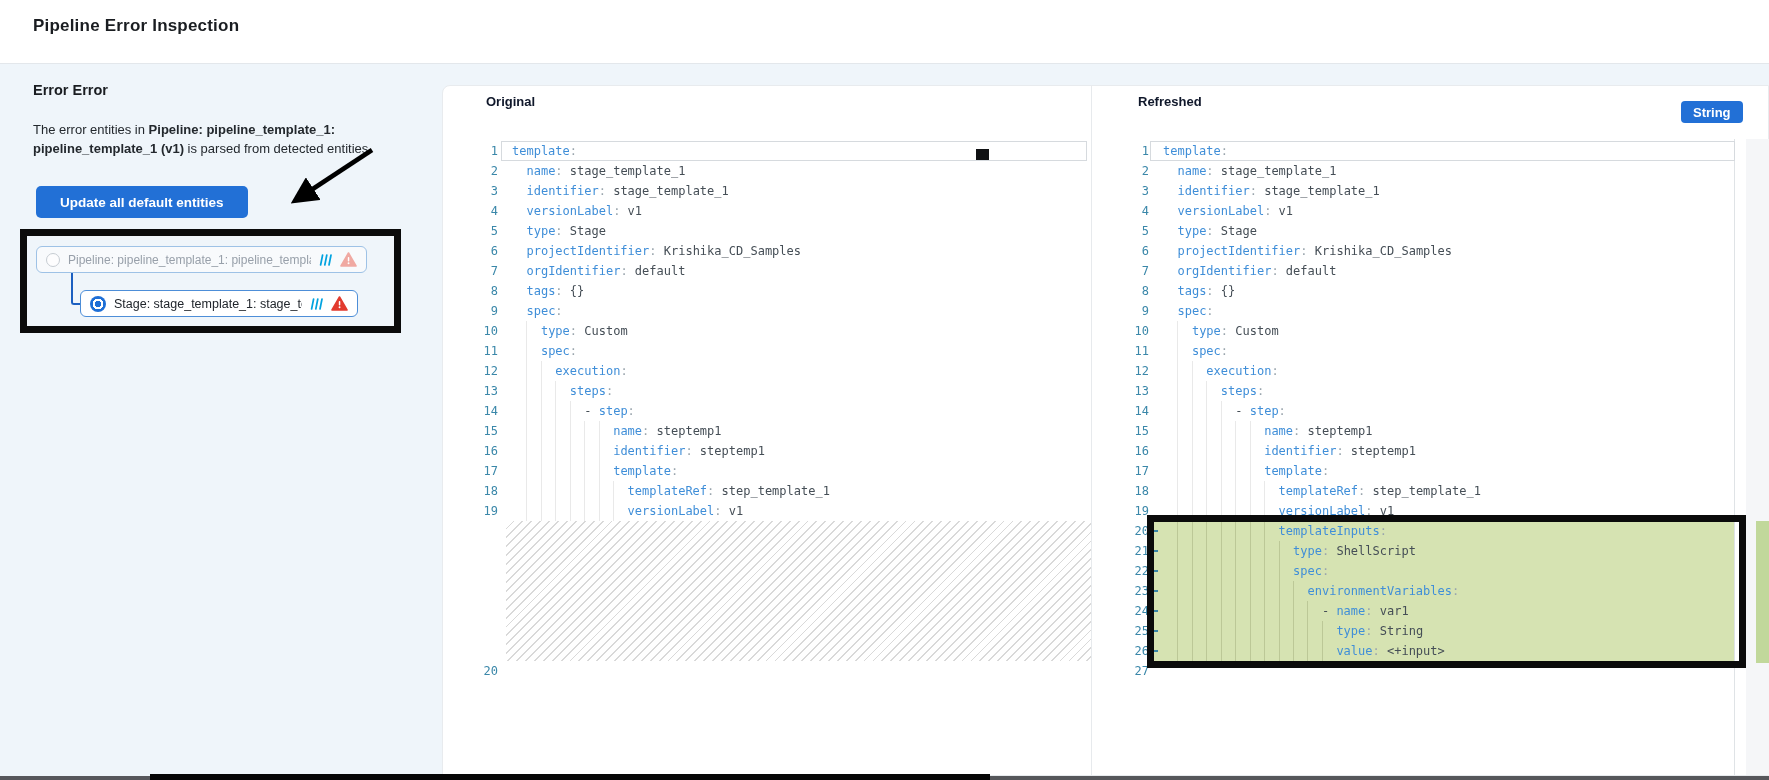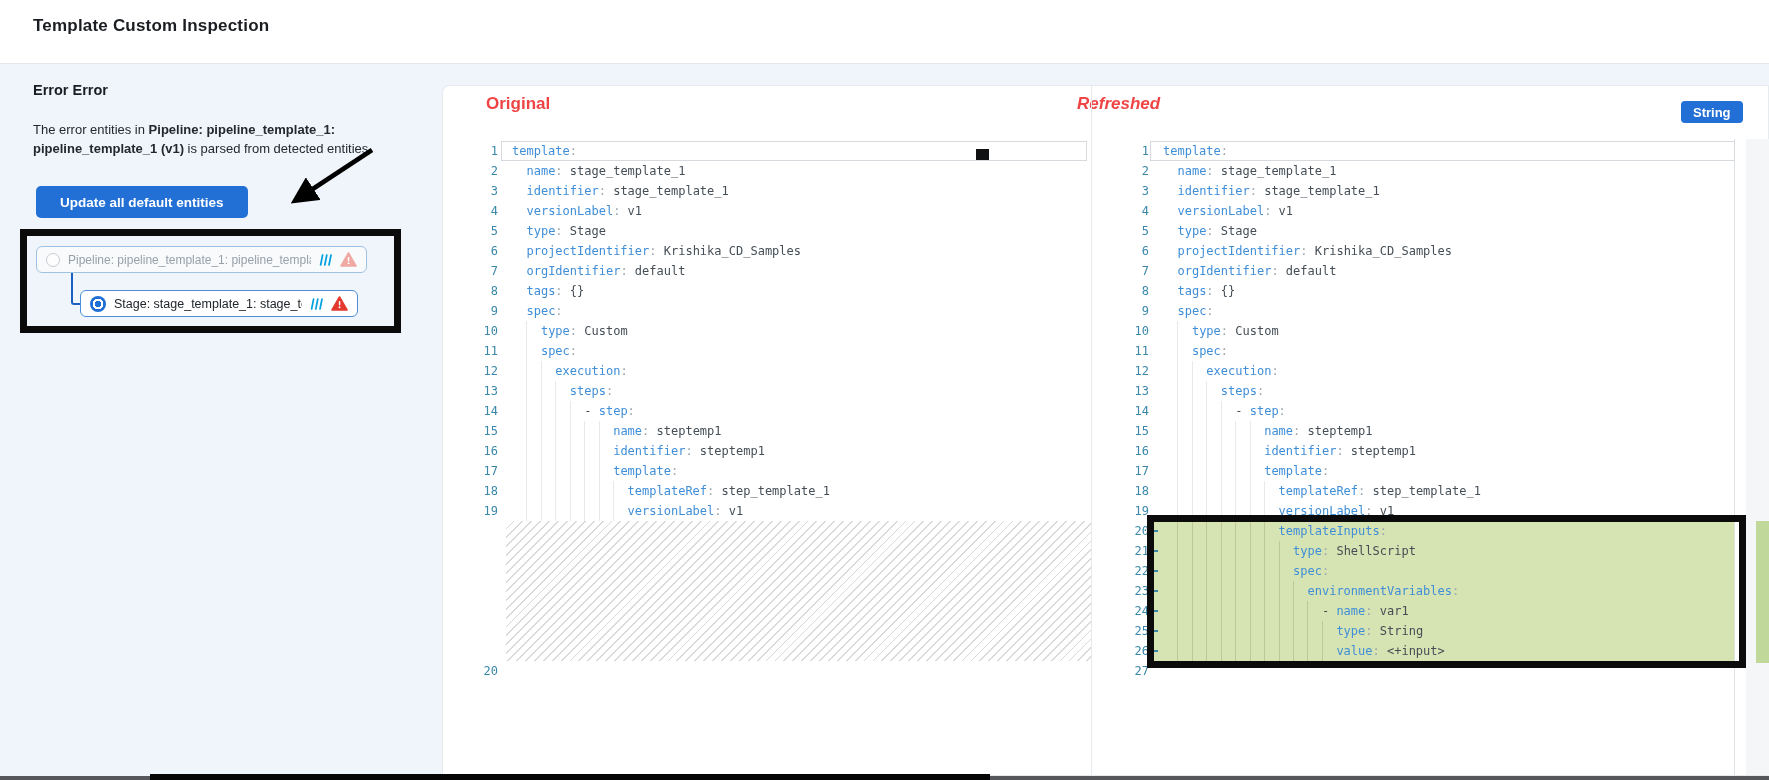--- a/index.html
+++ b/index.html
@@ -17,23 +17,23 @@
   .pill-stage{left:80px;top:290px;width:278px;height:27px;background:#fff;border:1.5px solid #4d8ed8;}
   .pill-label{flex:1;font-size:12px;white-space:nowrap;overflow:hidden;}
   .pill-pipe .pill-label{color:#98a0aa;}
   .pill-stage .pill-label{color:#21262c;font-size:12.5px;}
   .radio-off{width:14px;height:14px;border-radius:50%;border:1.5px solid #c6ccd2;background:#fdfdfe;flex:0 0 auto;box-sizing:border-box;}
   .radio-on{width:16px;height:16px;border-radius:50%;flex:0 0 auto;background:radial-gradient(circle,#1e6fd6 0 3.4px,#fff 3.4px 5.4px,#1e6fd6 5.4px 8px);}
   .connector{position:absolute;left:71px;top:272px;width:9px;height:31px;border-left:2px solid #1b5fc0;border-bottom:2px solid #1b5fc0;border-bottom-left-radius:3px;}
   .arrow-svg{position:absolute;left:270px;top:138px;width:112px;height:78px;pointer-events:none;z-index:6;}
   
   .card{position:absolute;left:442px;top:85px;width:1327px;height:691px;background:#fff;border:1px solid #e8ebee;border-radius:8px 0 0 0;box-sizing:border-box;}
-  .panel-label{position:absolute;top:8px;font-size:17px;font-weight:700;color:#ef4444;}
+  .panel-label{position:absolute;top:8px;font-size:13px;font-weight:700;color:#0f172a;}
   .lbl-orig{left:43px;}
-  .lbl-refr{left:634px;font-style:italic;}
+  .lbl-refr{left:695px;}
   .btn-sm{position:absolute;left:1238px;top:15px;height:22px;padding:0 12px;font-size:13px;border-radius:4px;}
   .vdivider{position:absolute;left:648px;top:0;bottom:0;width:1px;background:#e7eaed;}
   .editor{position:absolute;top:55px;}
   #ed-orig{left:0;width:648px;}
   #ed-refr{left:649px;width:678px;}
   .code-row{height:20px;position:relative;white-space:pre;font-family:"DejaVu Sans Mono",monospace;font-size:12px;line-height:20px;z-index:1;}
   #ed-orig .code-row{padding-left:69px;}
   #ed-refr .code-row{padding-left:71px;}
   .ln{position:absolute;left:0;top:0;width:55px;text-align:right;color:#3a87a9;}
   #ed-refr .ln{width:57px;}
@@ -55,21 +55,21 @@
   .ruler-marker{position:absolute;left:10px;width:14px;background:#c1d89b;}
   
   .bbar{position:absolute;left:0;top:776px;width:1769px;height:4px;background:#56575b;}
   .bbar-black{position:absolute;left:150px;top:774px;width:840px;height:6px;background:#060606;}
   .icon{flex:0 0 auto;display:inline-block;}
 </style>
 </head>
 <body>
 
 <div class="hdr">
-  <h1>Template Custom Inspection</h1>
+  <h1>Pipeline Error Inspection</h1>
 </div>
 
 <div class="sb-h">Error Error</div>
 <p class="sb-p"><span>The error entities in </span><b>Pipeline: pipeline_template_1: pipeline_template_1 (v1)</b><span> is parsed from detected entities.</span></p>
 <button class="btn btn-big">Update all default entities</button>
 
 <svg class="arrow-svg" viewBox="0 0 112 78">
   <defs>
     <marker id="ah" markerWidth="6" markerHeight="6" refX="4.6" refY="3" orient="auto">
       <path d="M0,0 L6,3 L0,6 Z" fill="#000"></path>

